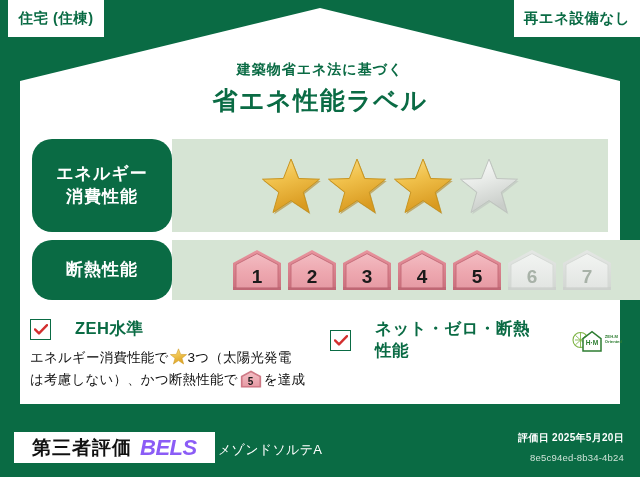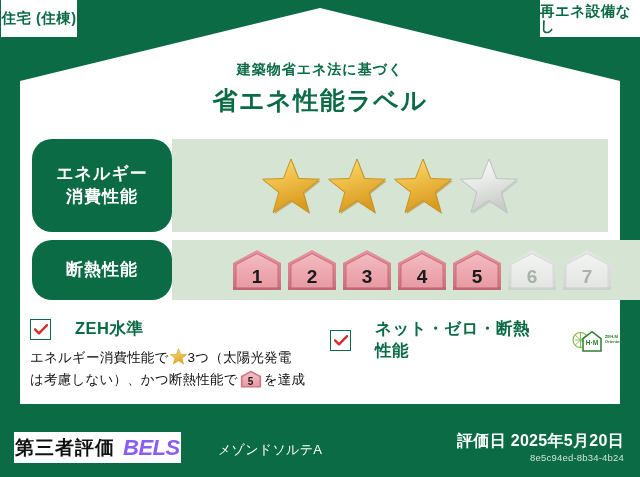--- a/index.html
+++ b/index.html
@@ -19,22 +19,22 @@
     clip-path:polygon(20px 81px, 320px 8px, 620px 81px, 620px 404px, 20px 404px);
   }
 
   
   .tag{
     position:absolute;top:0;background:#ffffff;color:#0a6b44;
     font-weight:bold;font-size:14.5px;line-height:1;
     display:flex;align-items:center;justify-content:center;
     letter-spacing:.5px;
   }
-  .tag-left{left:1px;width:76px;height:37px;}
-  .tag-right{right:0;width:100px;height:37px;}
+  .tag-left{left:8px;width:96px;height:37px;}
+  .tag-right{right:0;width:126px;height:37px;}
 
   
   .title-wrap{position:absolute;left:0;top:55px;width:640px;text-align:center;}
   .title-sub{font-size:14px;font-weight:bold;color:#0a6b44;letter-spacing:1px;margin-top:6px;}
   .title-main{font-size:25px;font-weight:bold;color:#0a6b44;letter-spacing:1.5px;margin-top:5px;}
 
   
   .row{position:absolute;display:flex;align-items:stretch;}
   .row-energy{left:32px;top:139px;width:576px;height:93px;}
   .row-insul{left:32px;top:240px;width:640px;height:60px;}
@@ -86,26 +86,26 @@
   .check-box svg{display:block;}
   .info-title{font-size:16.5px;font-weight:bold;color:#0a6b44;letter-spacing:.5px;}
   .info-body{font-size:13.5px;line-height:1.62;color:#111;letter-spacing:.2px;}
   .zeh-logo{flex:none;display:flex;align-items:center;gap:2px;}
   .zeh-logo-txt{font-size:4.2px;line-height:1.15;color:#2e7d32;font-weight:bold;}
 
   
   .footer{position:absolute;left:0;bottom:0;width:640px;height:53px;background:#0a6b44;}
   .bels-box{
     position:absolute;left:14px;top:8px;height:31px;background:#ffffff;
-    display:flex;align-items:center;padding:0 1px;gap:8px;
+    display:flex;align-items:center;padding:0 18px;gap:8px;
   }
   .bels-jp{font-size:19px;font-weight:bold;color:#111;letter-spacing:1px;}
   .bels-en{font-size:22px;font-weight:bold;color:#8b5cf6;letter-spacing:-0.5px;font-style:italic;}
   .bldg-name{position:absolute;left:218px;top:17px;color:#ffffff;font-size:13px;letter-spacing:.3px;}
-  .eval-date{position:absolute;right:16px;top:7px;color:#ffffff;font-size:16px;font-weight:bold;letter-spacing:.3px;}
+  .eval-date{position:absolute;right:16px;top:7px;color:#ffffff;font-size:10px;font-weight:bold;letter-spacing:.3px;}
   .eval-id{position:absolute;right:16px;top:28px;color:#cfe3d8;font-size:9.5px;letter-spacing:.2px;}
 </style>
 </head>
 <body>
 
 <div id="label-root">
 
   <div class="house-bg"></div>
   <div class="house-white"></div>
 

